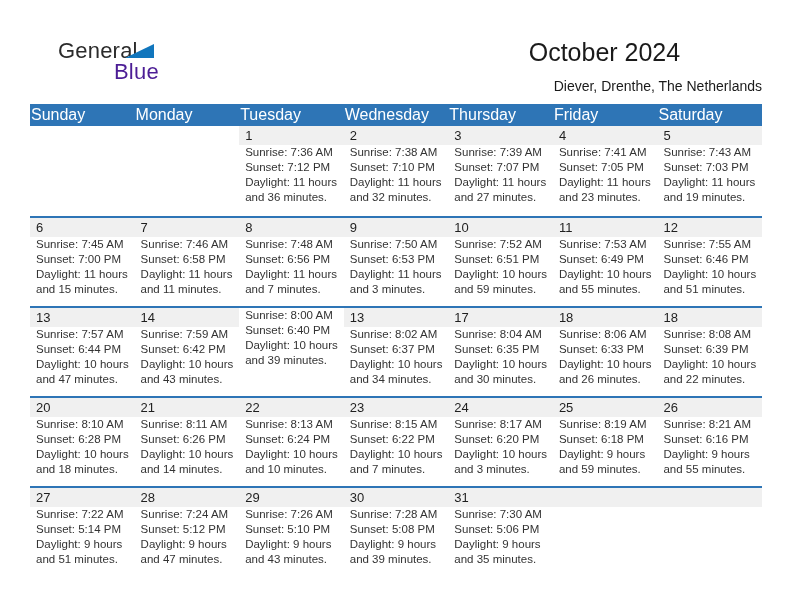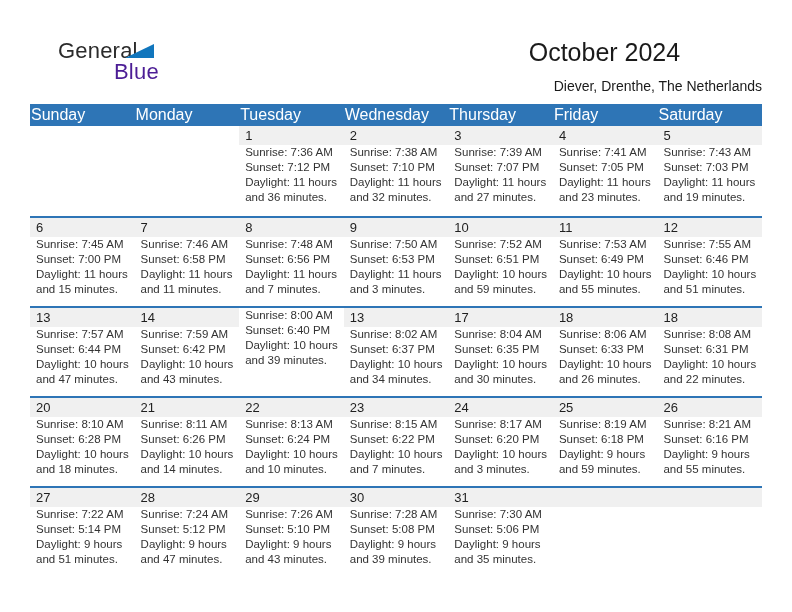--- a/index.html
+++ b/index.html
@@ -231,21 +231,21 @@
               <div class="line">Sunrise: 8:06 AM</div>
               <div class="line">Sunset: 6:33 PM</div>
               <div class="line">Daylight: 10 hours</div>
               <div class="line">and 26 minutes.</div>
             </div>
           </div>
           <div class="cell">
             <div class="daynum">18</div>
             <div class="daybody">
               <div class="line">Sunrise: 8:08 AM</div>
-              <div class="line">Sunset: 6:31 PM</div>
+              <div class="line">Sunset: 6:39 PM</div>
               <div class="line">Daylight: 10 hours</div>
               <div class="line">and 22 minutes.</div>
             </div>
           </div>
         </div>
         <div class="week">
           <div class="cell">
             <div class="daynum">20</div>
             <div class="daybody">
               <div class="line">Sunrise: 8:10 AM</div>

